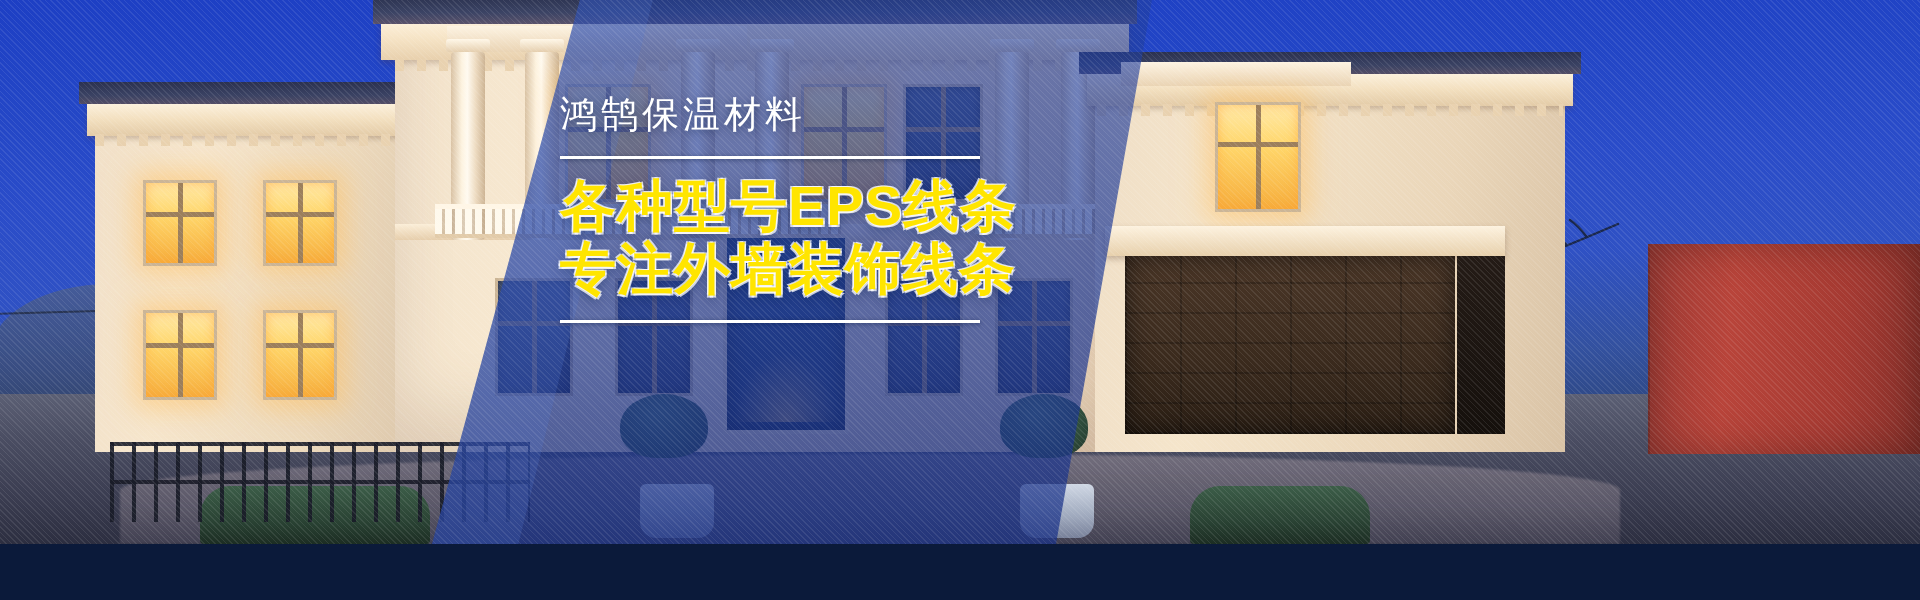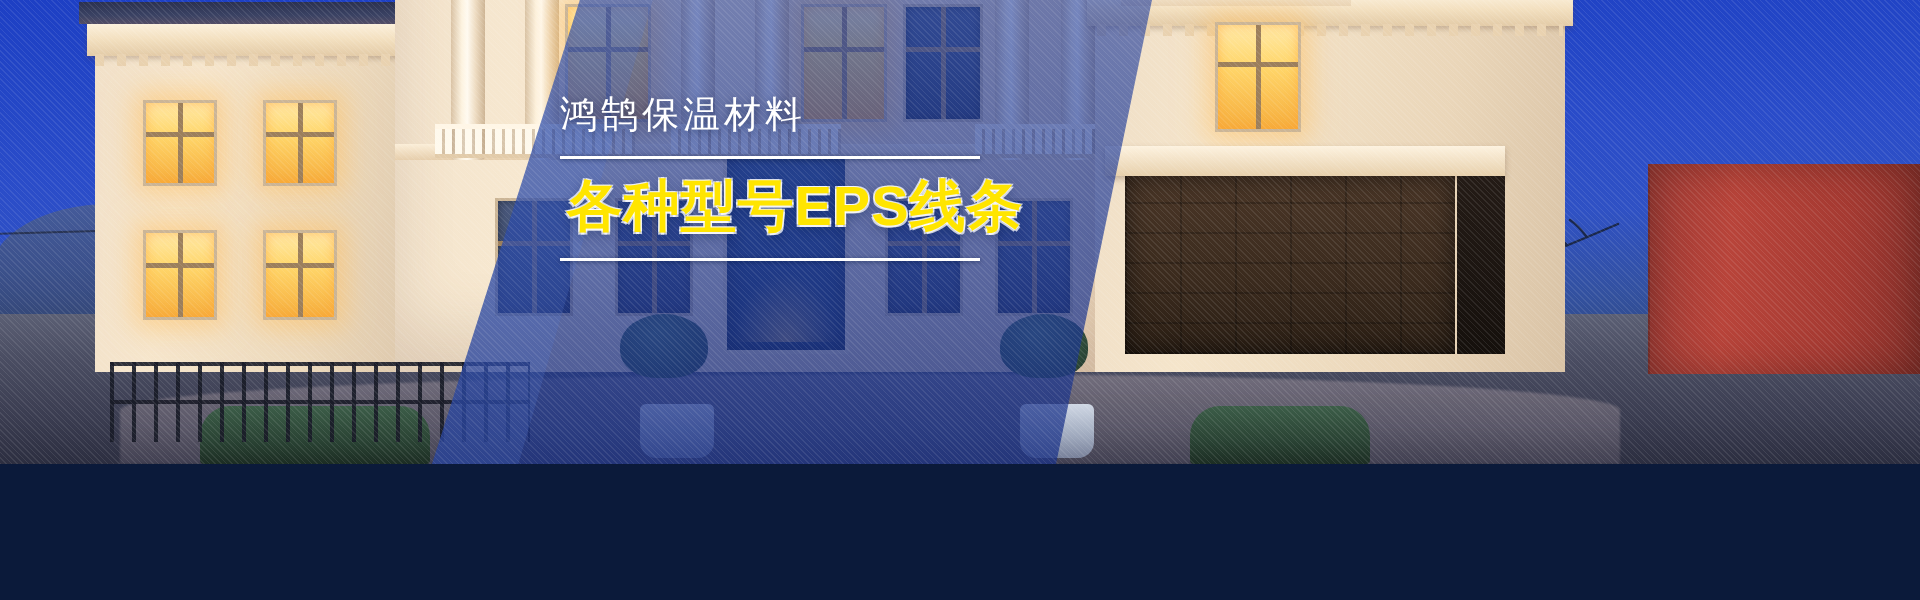--- a/index.html
+++ b/index.html
@@ -1,20 +1,20 @@
 <!DOCTYPE html>
 <html><head>
 <meta charset="utf-8">
 <style>
   * { margin:0; padding:0; box-sizing:border-box; }
   html,body { width:1920px; height:600px; overflow:hidden; background:#0b1a3a; }
 
   .banner {
     position:relative;
-    width:1920px; height:464px;
+    width:1920px; height:544px;
     overflow:hidden;
     font-family:"Liberation Sans","DejaVu Sans",sans-serif;
   }
 
   
   .sky {
     position:absolute; inset:0;
     background:
       linear-gradient(178deg,
         #1d3fc4 0%,
@@ -305,21 +305,20 @@
     color:#ffe500;
     letter-spacing:1px;
     line-height:1.12;
     white-space:nowrap;
     text-shadow:
       -1.5px -1.5px 0 rgba(255,255,255,.75),
        1.5px -1.5px 0 rgba(255,255,255,.75),
       -1.5px  1.5px 0 rgba(255,255,255,.75),
        1.5px  1.5px 0 rgba(255,255,255,.75),
        0 4px 12px rgba(0,25,70,.45);
-    text-align: center;
   }
   .rule2 {
     width:420px; height:3px;
     background:#ffffff;
     margin:20px 0 0 0;
     box-shadow:0 1px 4px rgba(0,20,60,.5);
   }
   .tagline {
     margin-top:17px;
     font-size:29px;
@@ -483,19 +482,20 @@
   <div class="hatch"></div>
 
   <div class="content">
 
     <div class="brand">鸿鹄保温材料</div>
 
     <div class="rule"></div>
 
     <div class="headline">
       <div class="headline-line">各种型号EPS线条</div>
+      <div class="headline-line">专注外墙装饰线条</div>
     </div>
 
     <div class="rule2"></div>
 
   </div>
 
 </div>
 
 </body></html>

